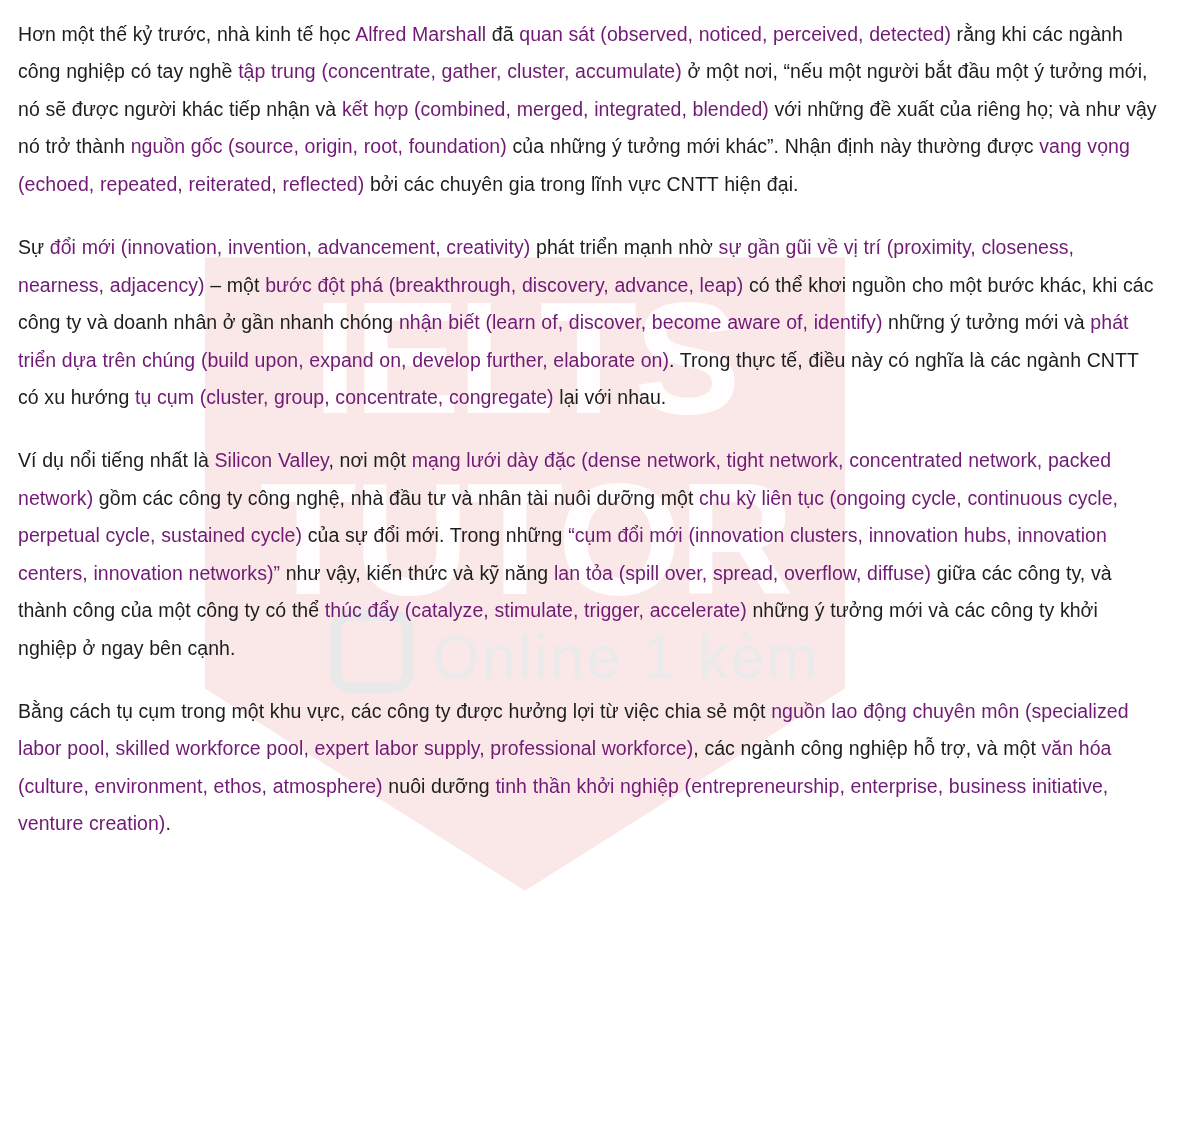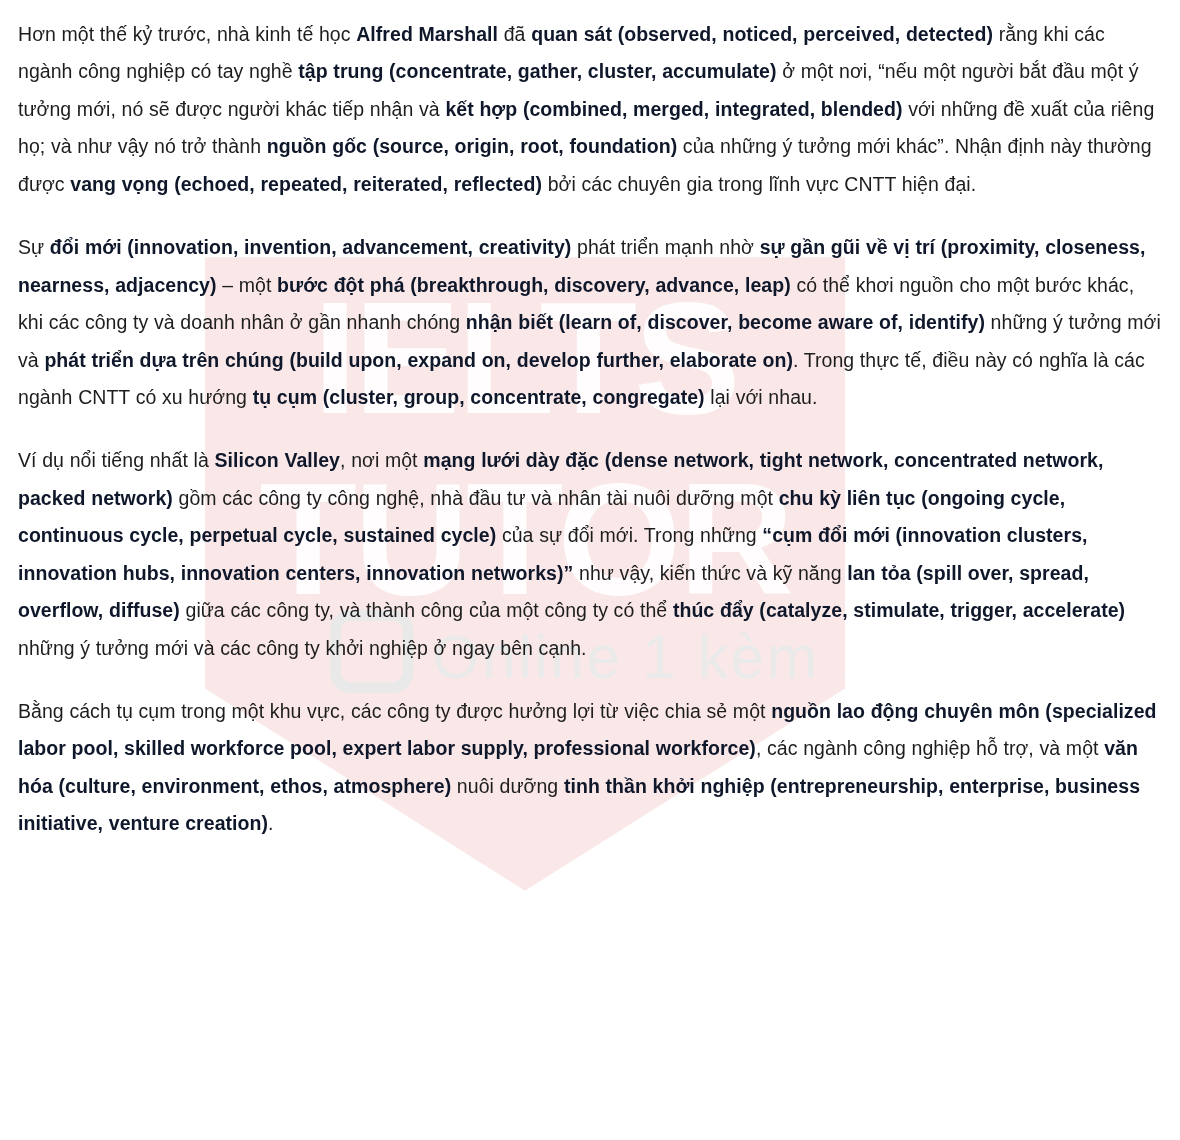--- a/index.html
+++ b/index.html
@@ -48,21 +48,21 @@
   .para {
     font-size: 19.5px;
     line-height: 1.92;
     margin: 0 0 26px 0;
     color: #1d1d1d;
     letter-spacing: 0.05px;
     word-spacing: 0.2px;
   }
   .para:last-child { margin-bottom: 0; }
 
-  .para b { font-weight: bold; color: #0f172a; }
+  .para b { font-weight: normal; color: #701a75; }
 </style>
 </head>
 <body>
 
 <div id="watermark">
   <svg viewBox="0 0 760 752" xmlns="http://www.w3.org/2000/svg" aria-hidden="true">
 
     <path d="M0,0 H760 V512 L380,752 L0,512 Z" fill="#fae8e8"></path>
 
     <text x="380" y="185" text-anchor="middle" font-family="'Liberation Sans', sans-serif" font-size="190" font-weight="bold" letter-spacing="-4" fill="#ffffff" fill-opacity="0.88">IELTS</text>

